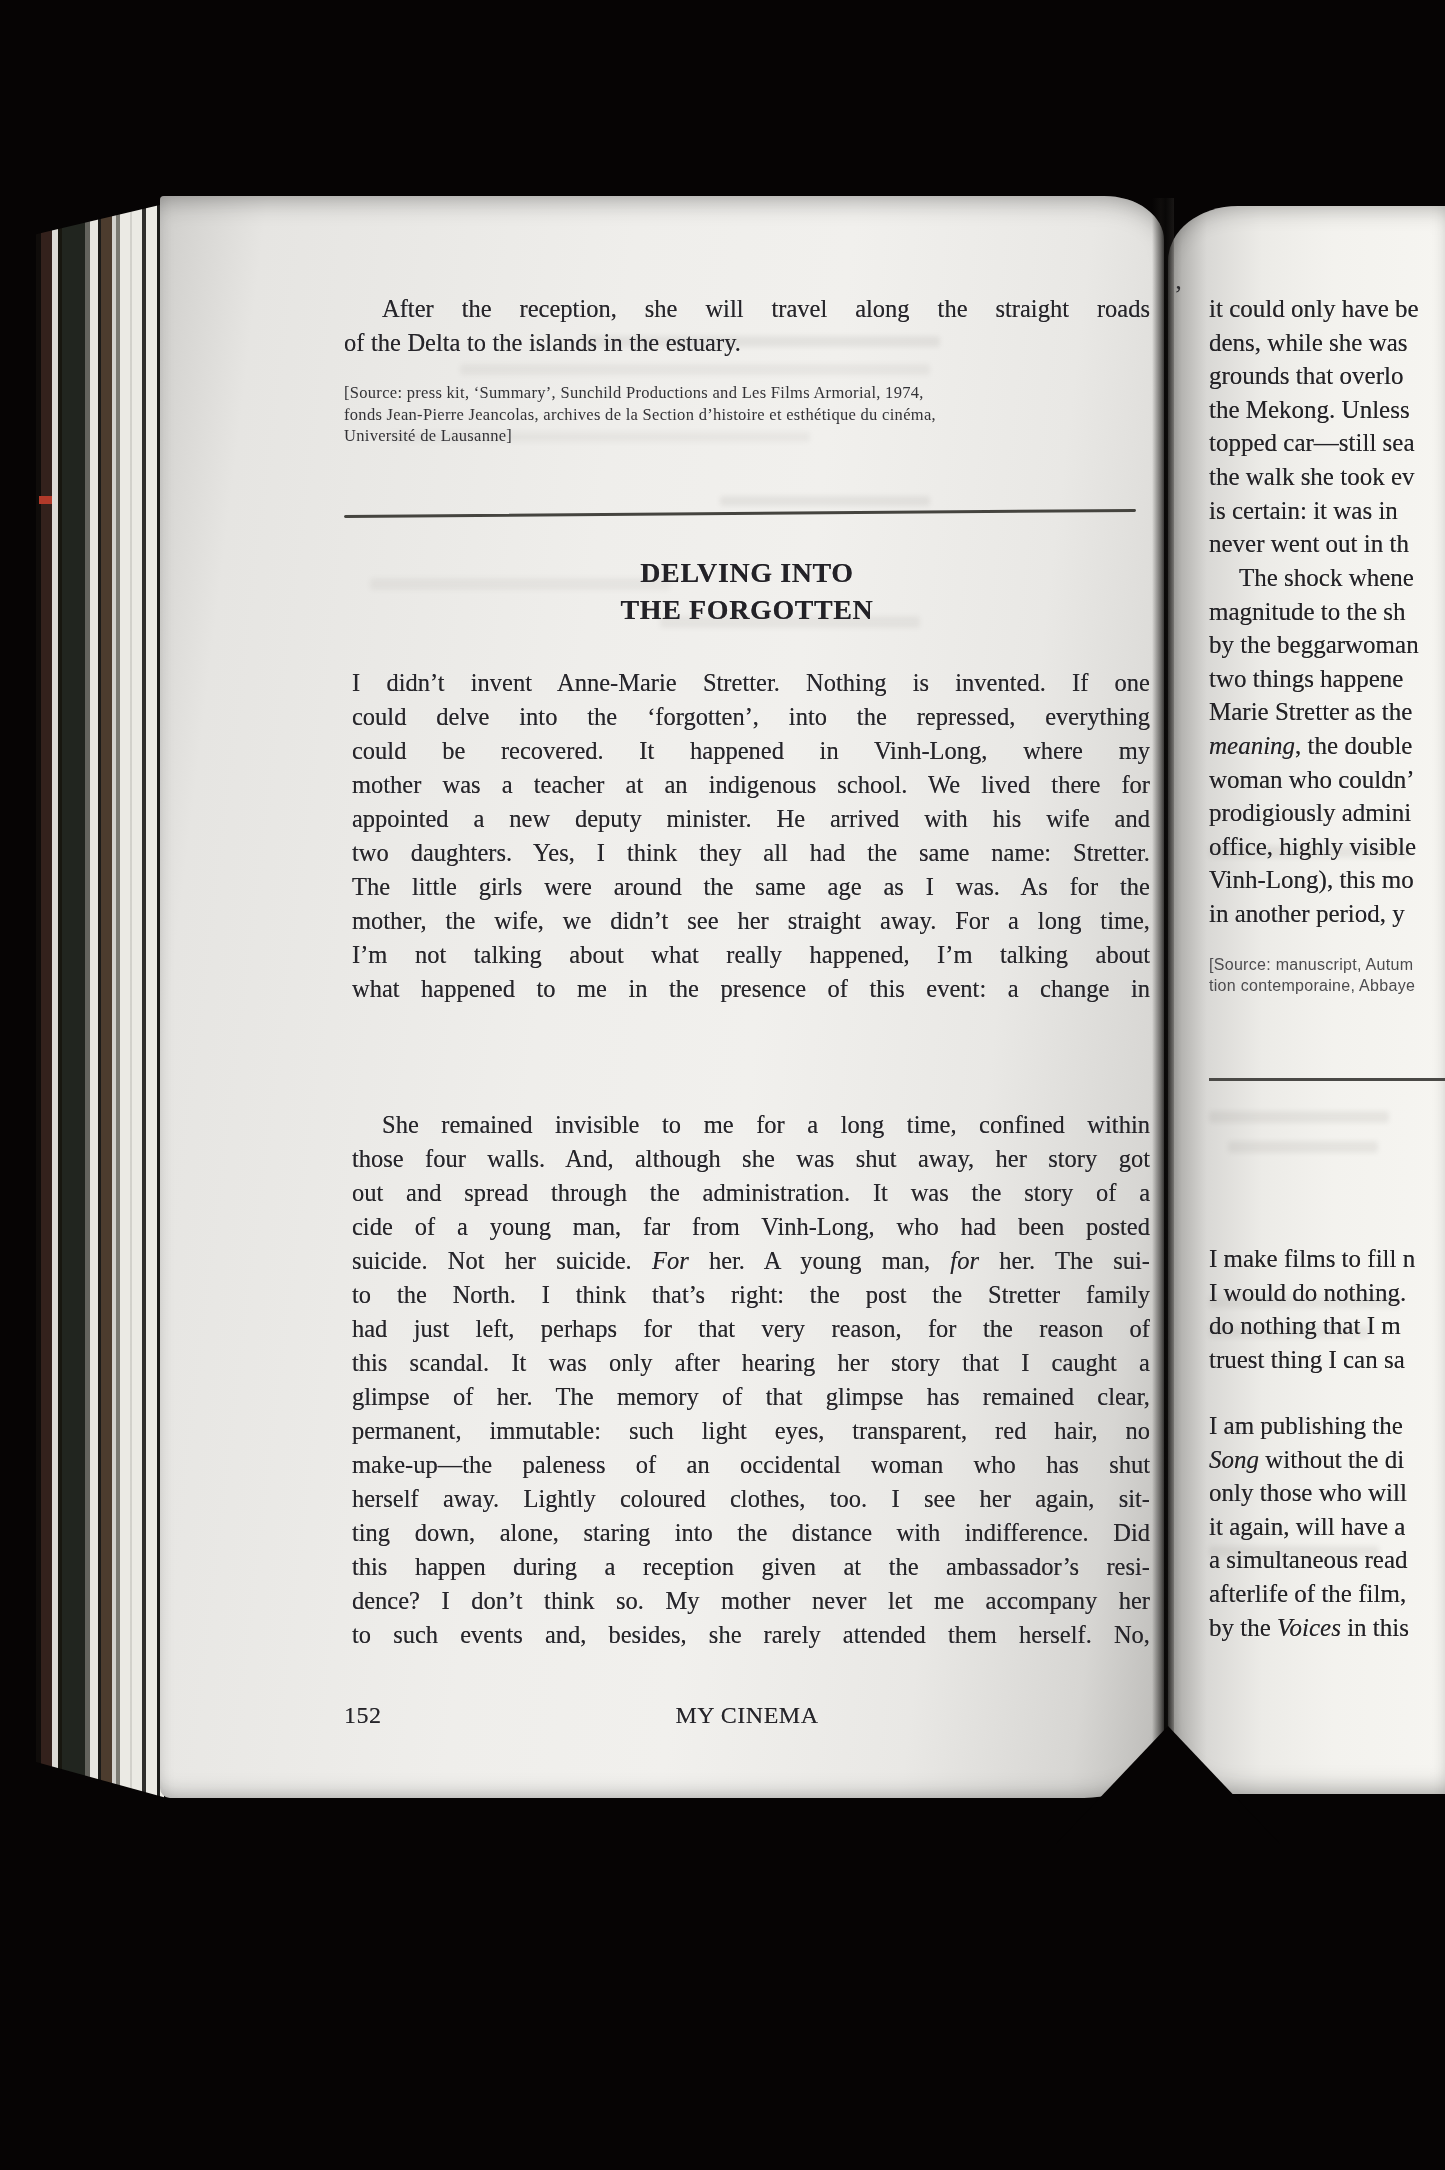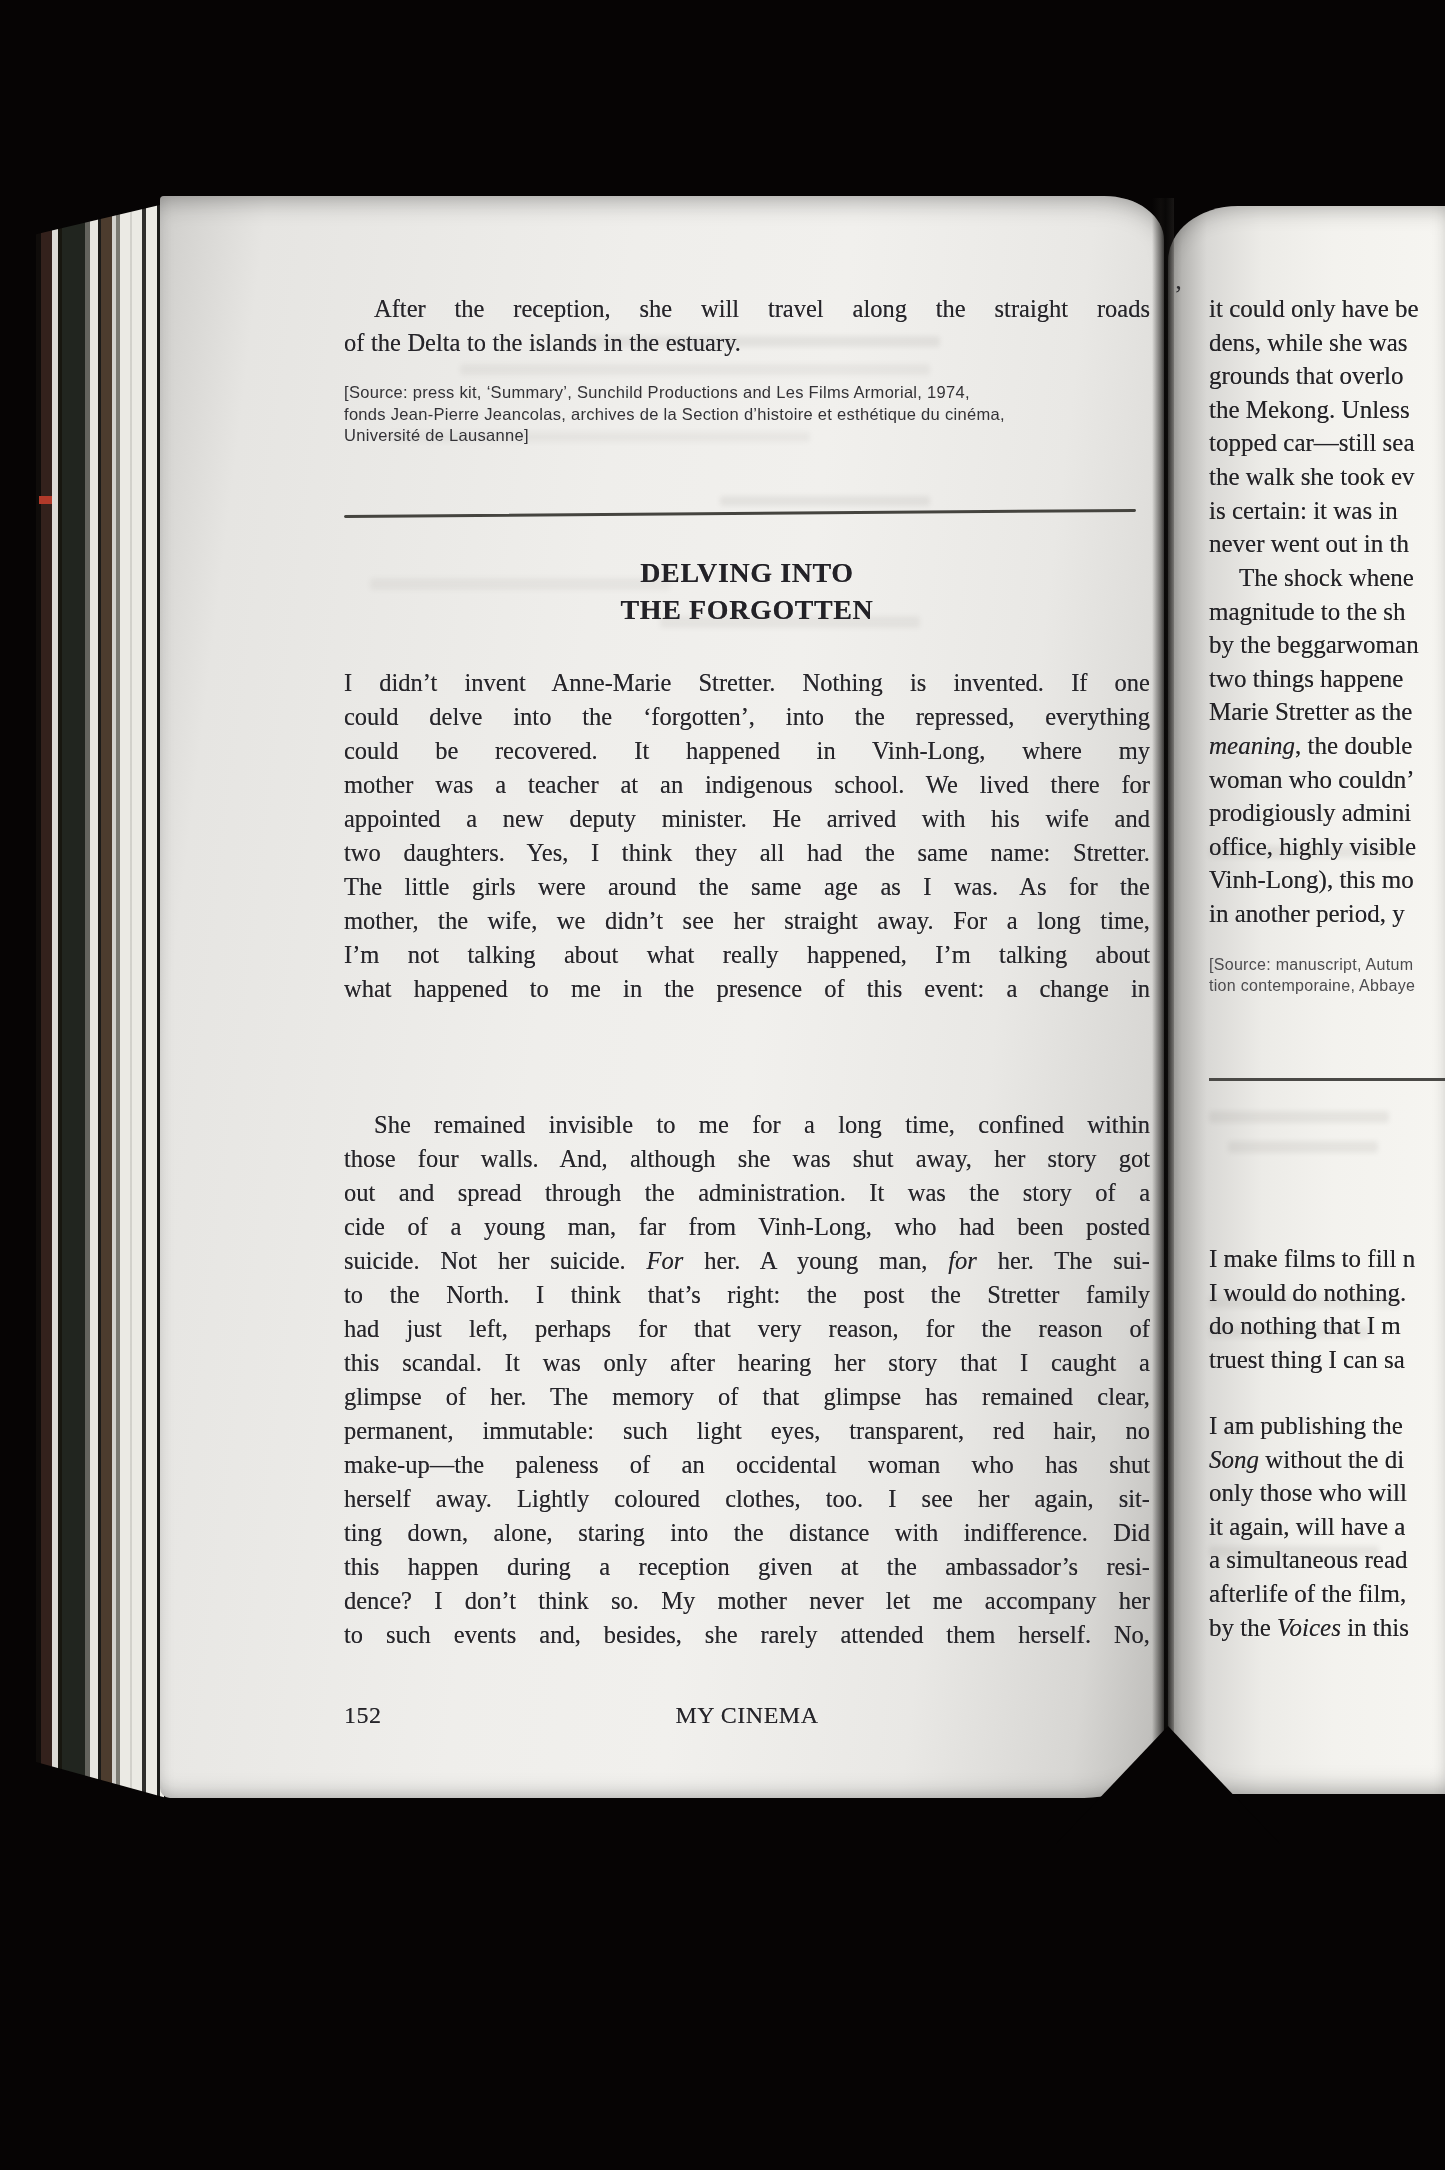--- a/index.html
+++ b/index.html
@@ -33,33 +33,33 @@
     background:linear-gradient(90deg,#8f8e8b 0%,#b5b4b1 5%,#d9d8d5 14%,#ecebe7 34%,#f3f2ee 60%,#f6f5f1 100%);
     border-radius:70px 0 0 60px / 55px 0 0 70px;
     box-shadow:inset 0 14px 22px -12px rgba(0,0,0,.30), inset 0 -16px 24px -14px rgba(0,0,0,.38);
     z-index:2;}
   .gutter-notch{position:absolute;left:1056px;top:1726px;width:0;height:0;
     border-left:112px solid transparent;border-right:112px solid transparent;border-bottom:118px solid #060404;z-index:5;}
 
   
   .lp-block{position:absolute;left:184px;width:806px;color:#26252a;text-shadow:0 0 .5px rgba(30,28,32,.55);}
   .intro{top:96px;font-size:24.5px;line-height:34px;word-spacing:.4px;}
-  .cite{top:186px;font-family:Liberation Sans, sans-serif;font-size:16.5px;line-height:21.5px;color:#333236;
+  .cite{top:186px;font-family:Liberation Serif, serif;font-size:16.5px;line-height:21.5px;color:#333236;
     letter-spacing:.3px;text-shadow:none;}
   .rule{position:absolute;left:184px;top:316px;width:792px;height:3px;background:#45443f;
     transform:rotate(-.45deg);border-radius:2px;}
   .heading{top:358px;text-align:center;font-weight:bold;font-size:28px;line-height:37px;letter-spacing:.6px;color:#232227;}
   .body1{top:470px;font-size:24.5px;line-height:34px;word-spacing:.4px;}
   .body2{top:912px;font-size:24.5px;line-height:34px;word-spacing:.4px;}
   .footer{top:1506px;height:34px;font-size:24px;letter-spacing:.5px;}
   .footer .pn{position:absolute;left:0;top:0;}
   .footer .bt{position:absolute;left:50%;top:0;transform:translateX(-50%);}
 
   .line{min-height:1em;}
-  .jl{text-align:justify;text-align-last:justify;}
+  .jl{text-align:justify;text-align-last:justify;margin-left:8px;}
   .indent .line:first-child{text-indent:30px;}
 
   
   .rp-block{position:absolute;left:41px;width:430px;color:#232226;font-size:25px;line-height:33.6px;
     text-shadow:0 0 .5px rgba(25,24,28,.55);}
   .rp-block .line{white-space:nowrap;}
   .rpA{top:86px}
   .rpB{top:355px}
   .rpCite{top:748px;font-family:"Liberation Sans",sans-serif;font-size:16px;line-height:21px;color:#4c4b4e;
     letter-spacing:.3px;text-shadow:none;}

